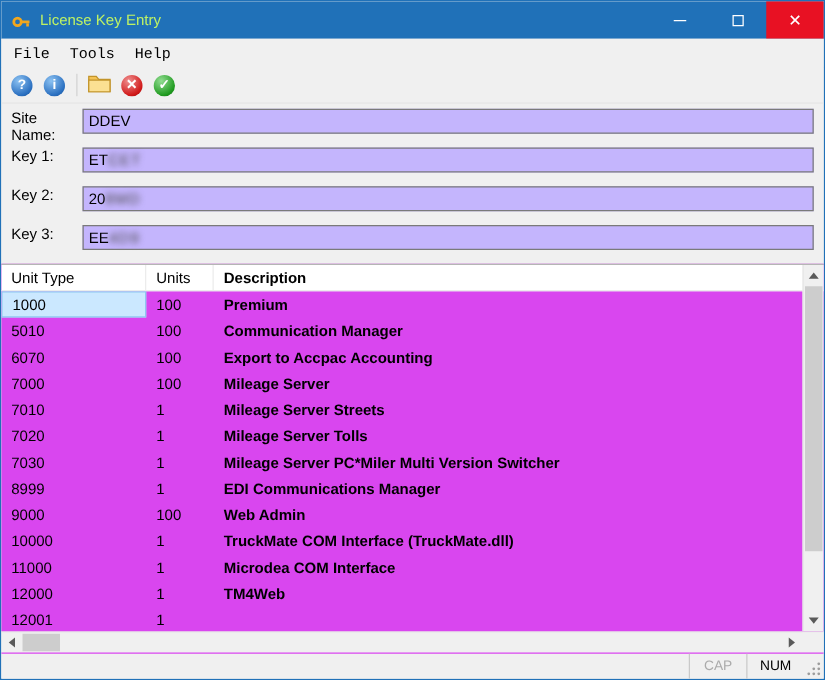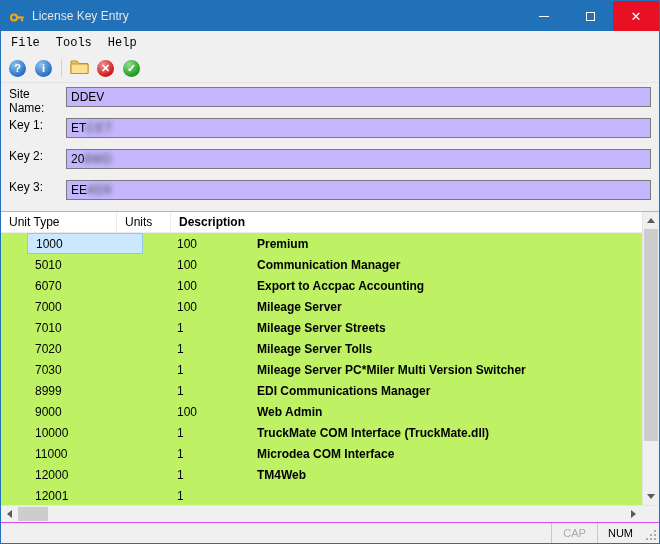--- a/index.html
+++ b/index.html
@@ -18,21 +18,21 @@
     overflow: hidden;
   }
   
   .titlebar {
     flex: 0 0 30px; height: 30px;
     background: #2071b8;
     display: flex; align-items: center;
     padding-left: 8px;
   }
   .app-icon { width: 16px; height: 16px; margin-right: 7px; display: flex; align-items: center; justify-content: center; }
-  .titlebar-title { color: #e5e5e5; font-size: 12px; white-space: nowrap; }
+  .titlebar-title { color: #bef264; font-size: 12px; white-space: nowrap; }
   .win-controls { margin-left: auto; height: 100%; display: flex; }
   .win-btn { width: 46px; height: 100%; display: flex; align-items: center; justify-content: center; cursor: default; }
   .win-btn.close { background: #e81123; }
   .glyph-min { width: 10px; height: 1px; background: #fff; display: inline-block; }
   .glyph-max { width: 9px; height: 9px; border: 1px solid #fff; display: inline-block; }
   .glyph-close { color: #fff; font-size: 13px; line-height: 1; }
   
   .menubar {
     flex: 0 0 23px; height: 23px;
     background: #f0f0f0;
@@ -66,34 +66,34 @@
     flex: 1; height: 20px;
     background: #c4b5fd; border: 1px solid #7a7a7a;
     font-family: inherit; font-size: 12px;
     display: flex; align-items: center; padding: 0 4px;
     outline: none;
   }
   .blur { filter: blur(2.5px); color: #444; letter-spacing: 1px; }
   
   .grid {
     flex: 1;
-    background: #bef264;
+    background: #d946ef;
     border-top: 1px solid #b5b5b5;
     position: relative;
     display: flex; flex-direction: column;
     overflow: hidden;
   }
   .thead { flex: 0 0 21px; height: 21px; display: flex; background: #fff; border-bottom: 1px solid #ececec; }
   .th { display: flex; align-items: center; padding-left: 8px; border-right: 1px solid #ececec; }
   .c1 { flex: 0 0 116px; width: 116px; }
   .c2 { flex: 0 0 54px; width: 54px; }
   .c3 { flex: 1; border-right: none; font-weight: bold; }
   .tbody { flex: 1; overflow: hidden; }
   .trow { display: flex; height: 21px; align-items: stretch; }
-  .cell { display: flex; align-items: center; padding-left: 8px; white-space: nowrap; overflow: hidden; margin-left: 26px; }
+  .cell { display: flex; align-items: center; padding-left: 8px; white-space: nowrap; overflow: hidden; }
   .trow.selected .cell.c1 { background: #cbe8ff; border: 1px solid #8ec8f0; }
   
   .vscroll {
     position: absolute; top: 0; right: 0; bottom: 0; width: 17px;
     background: #f0f0f0; border-left: 1px solid #e5e5e5;
     display: flex; flex-direction: column;
   }
   .varrow { flex: 0 0 17px; display: flex; align-items: center; justify-content: center; }
   .vtrack { flex: 1; position: relative; }
   .vthumb { position: absolute; top: 0; left: 1px; right: 1px; height: 82%; background: #cdcdcd; }

